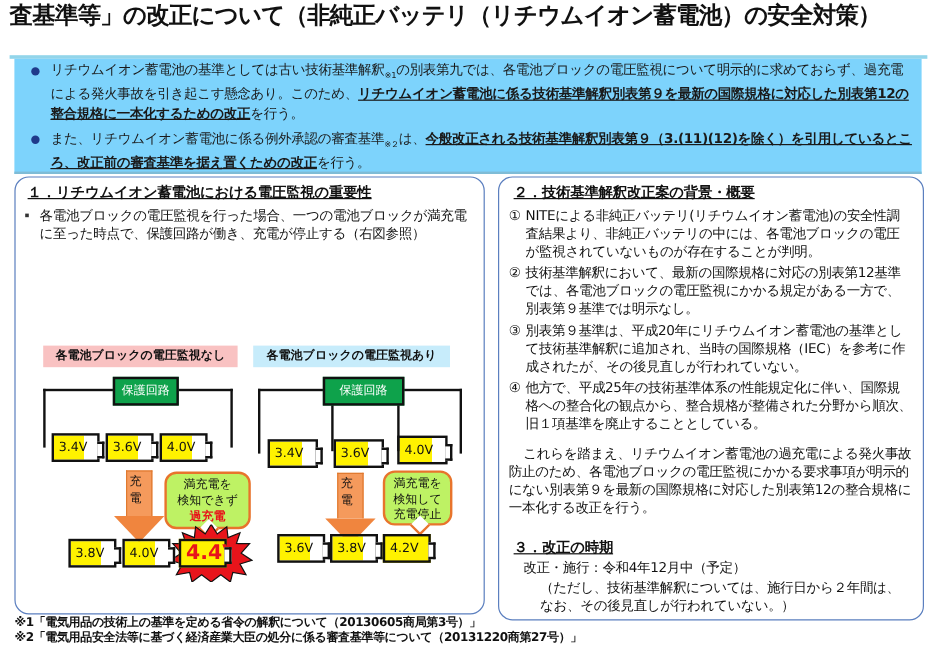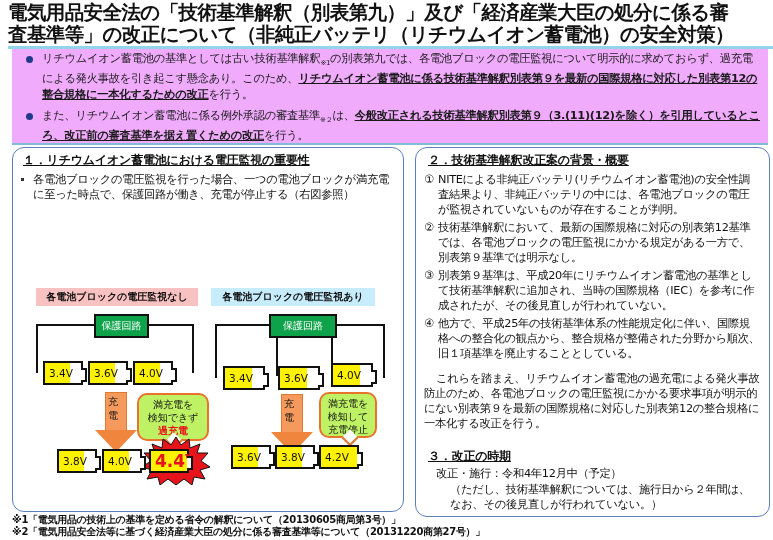--- a/index.html
+++ b/index.html
@@ -8,21 +8,21 @@
 
   .title {
     position: absolute; left: 8px; top: 2px; width: 765px;
     font-size: 19.5px; font-weight: bold; line-height: 22px; letter-spacing: -0.6px;
     color: #111;
   }
   .title-rule { position: absolute; left: 8px; top: 46px; width: 765px; height: 3px; background: #92d5ea; }
 
   .summary {
     position: absolute; left: 12px; top: 49px; width: 756px; height: 96px;
-    background: #f0abfc; border-bottom: 2px solid #7fbcd6;
+    background: #7dd3fc; border-bottom: 2px solid #7fbcd6;
   }
   .summary .bullet {
     position: absolute; left: 10px; font-size: 11.3px; line-height: 16px; letter-spacing: -0.3px;
     padding-left: 20px; width: 740px; color: #1a1a1a;
   }
   .summary .bullet .dot {
     position: absolute; left: 4px; top: 5px; width: 7px; height: 7px; border-radius: 50%; background: #1f3a8a;
   }
   .summary .b1 { top: 2px; }
   .summary .b2 { top: 59px; }
@@ -78,21 +78,20 @@
   }
   .red { color: #e8141b; font-weight: bold; }
   .burst { position: absolute; }
 
   .footnote { position: absolute; left: 12px; font-size: 10px; line-height: 12px; letter-spacing: -0.3px; font-weight: bold; }
 </style>
 </head>
 <body>
 
 <div class="title">
-  <div>電気用品安全法の「技術基準解釈（別表第九）」及び「経済産業大臣の処分に係る審</div>
   <div>査基準等」の改正について（非純正バッテリ（リチウムイオン蓄電池）の安全対策）</div>
 </div>
 <div class="title-rule"></div>
 
 <div class="summary">
   <div class="bullet b1">
     <span class="dot"></span>
     <span>リチウムイオン蓄電池の基準としては古い技術基準解釈</span><sub>※1</sub><span>の別表第九では、各電池ブロックの電圧監視について明示的に求めておらず、過充電による発火事故を引き起こす懸念あり。このため、</span><span class="u">リチウムイオン蓄電池に係る技術基準解釈別表第９を最新の国際規格に対応した別表第12の整合規格に一本化するための改正</span><span>を行う。</span>
   </div>
   <div class="bullet b2">

